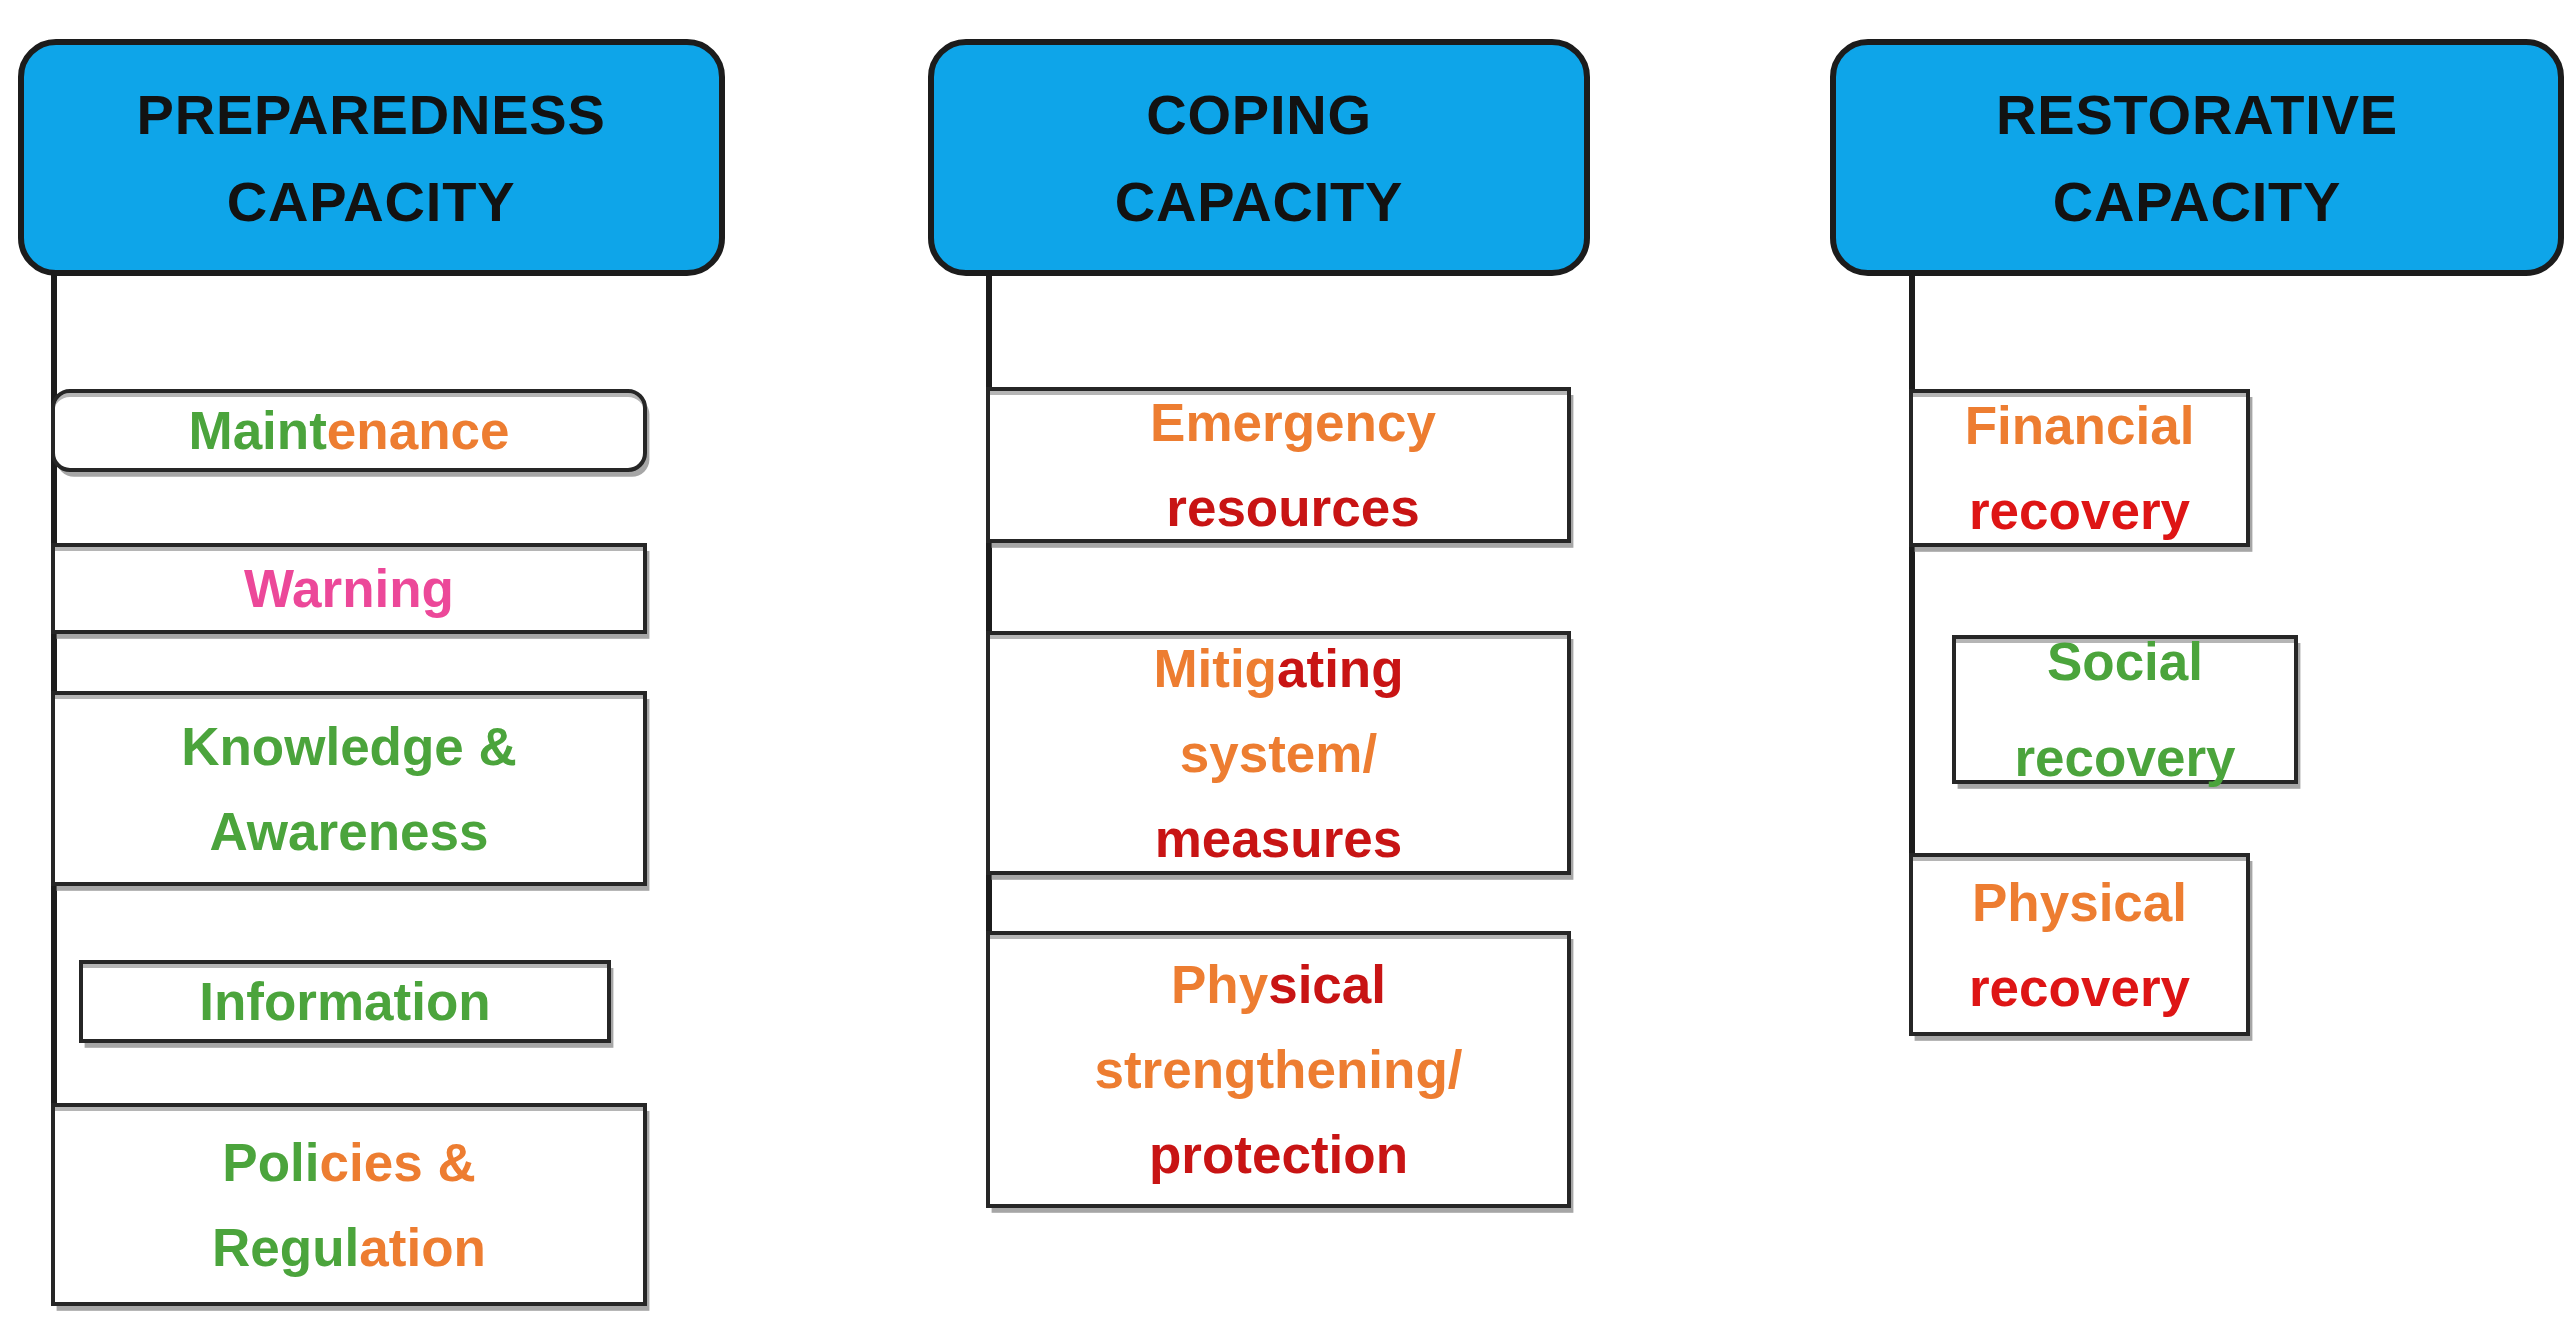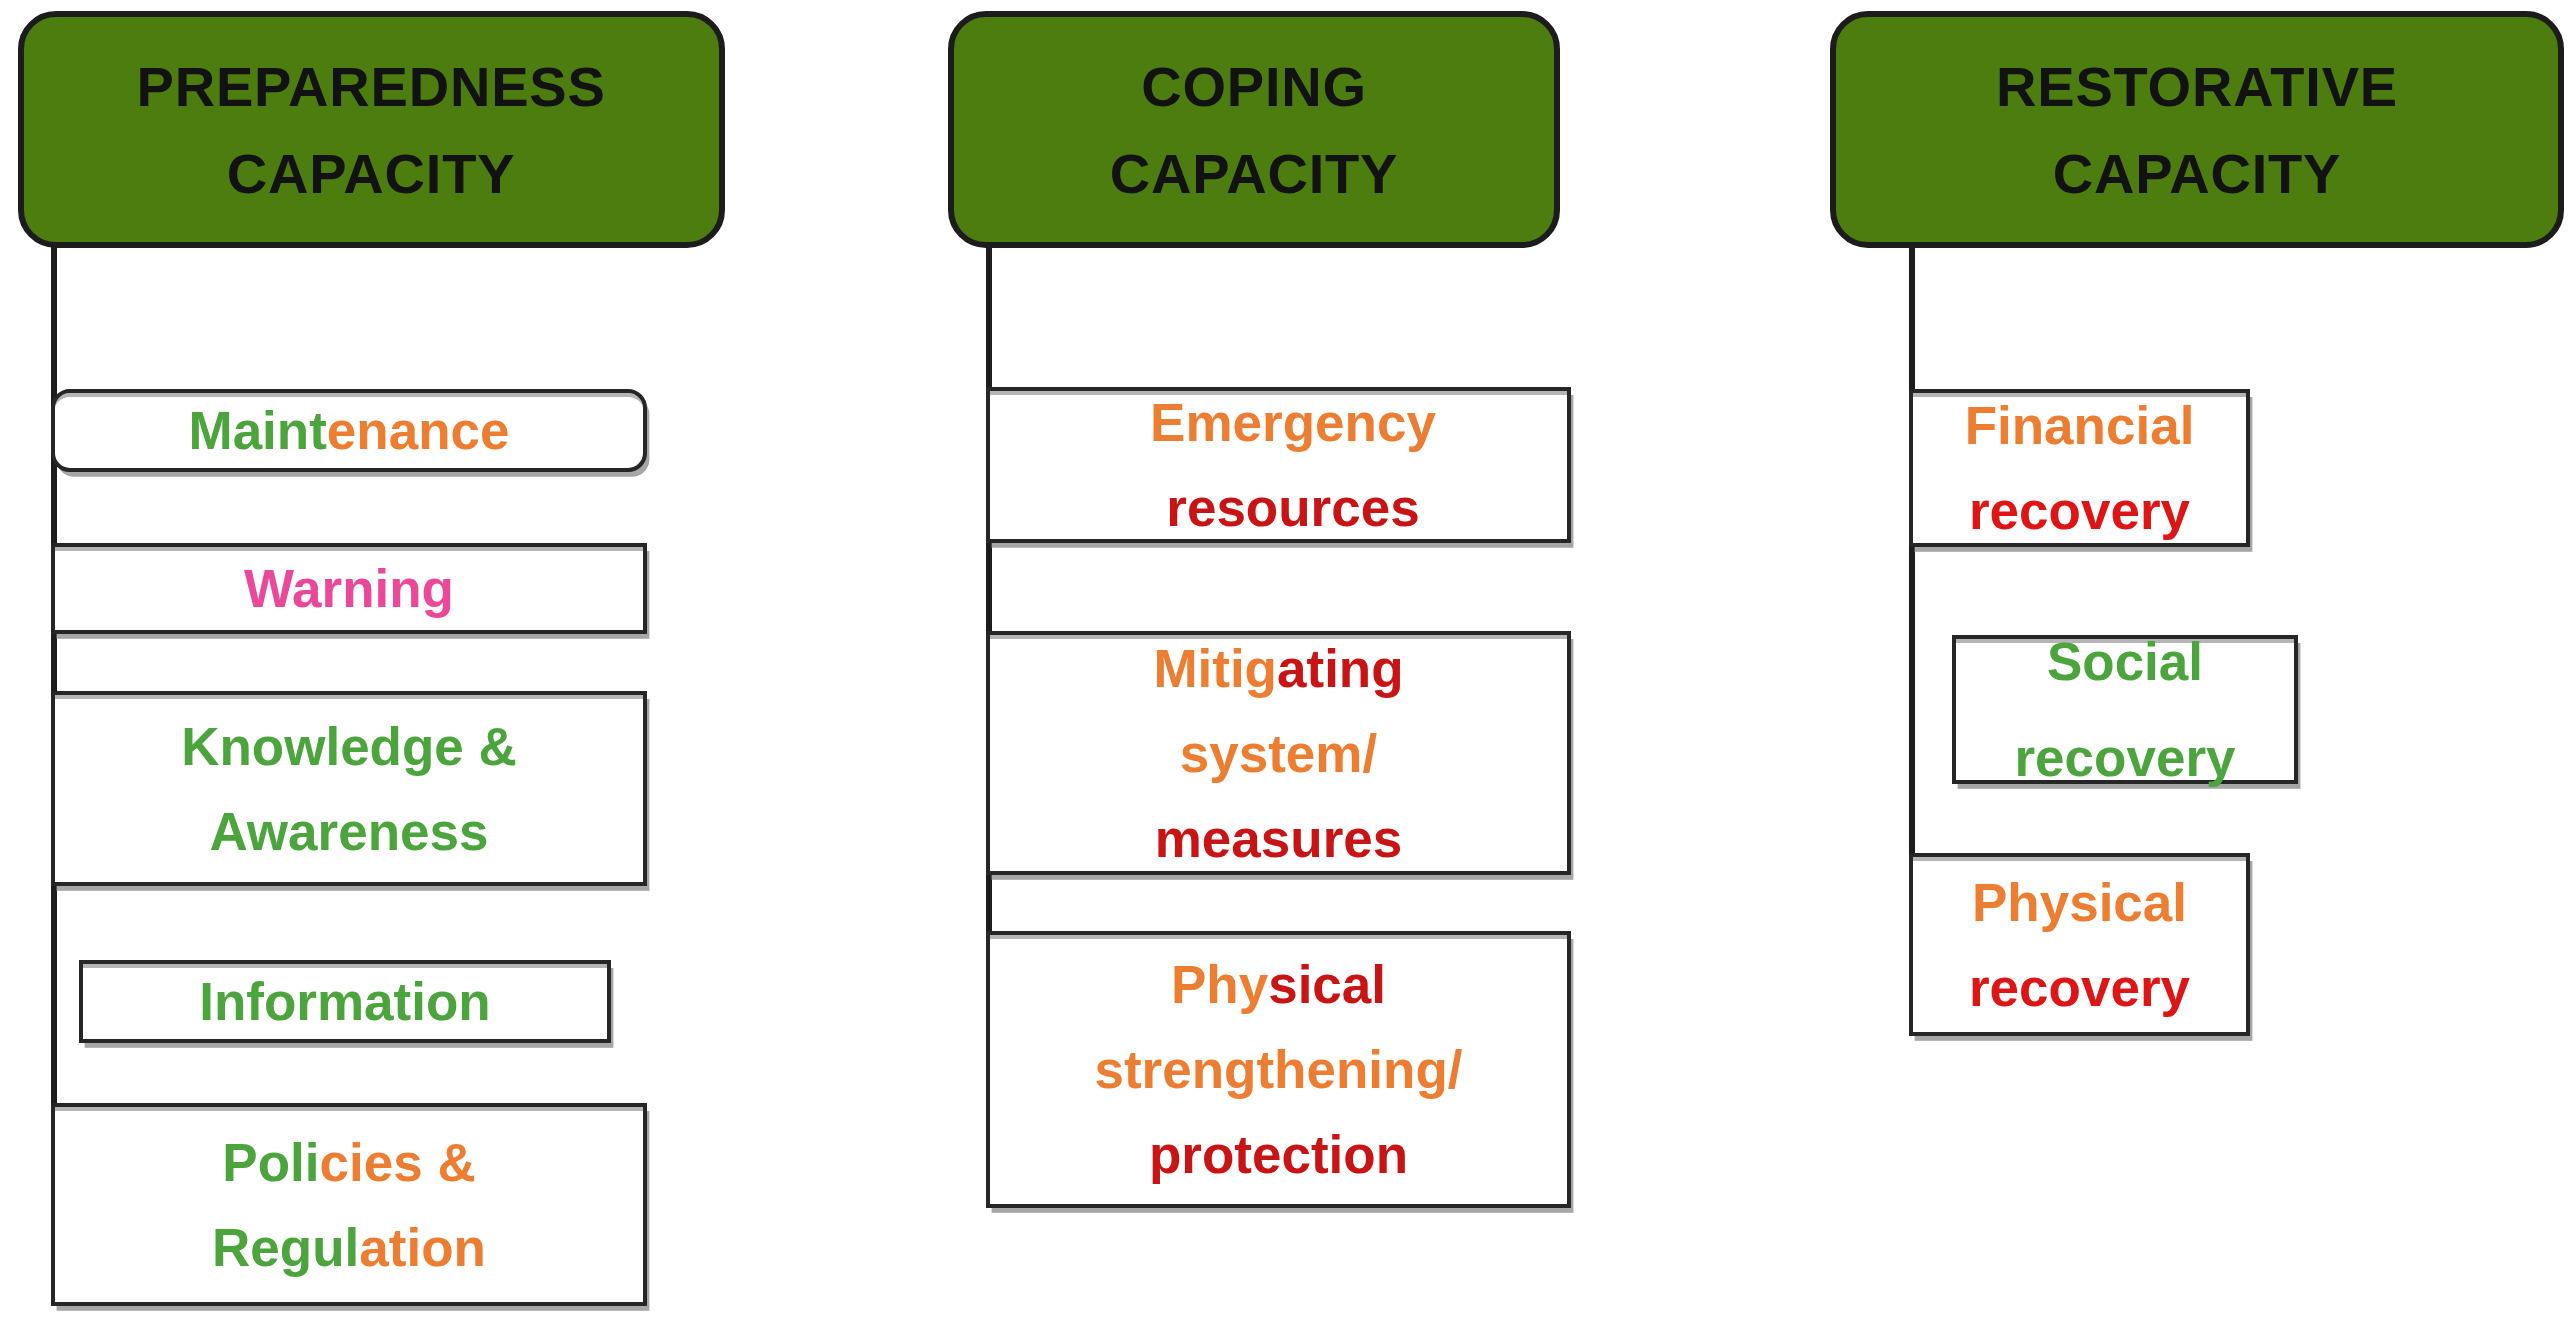--- a/index.html
+++ b/index.html
@@ -12,29 +12,30 @@
     position: relative;
     width: 2576px;
     height: 1335px;
     background: #ffffff;
     font-family: "Liberation Sans", sans-serif;
     overflow: hidden;
   }
   .header-box {
     position: absolute;
     box-sizing: border-box;
-    background: #4d7c0f;
+    background: #0ea5e9;
     border: 6.4px solid #1c1c1c;
     border-radius: 38px;
     display: flex;
     flex-direction: column;
     justify-content: center;
     align-items: center;
     text-align: center;
     z-index: 3;
+    margin-top: 28px;
   }
   .header-line {
     font-size: 56px;
     font-weight: bold;
     color: #121212;
     line-height: 87px;
     letter-spacing: 0.8px;
     white-space: nowrap;
   }
   .connector-line {
@@ -84,21 +85,21 @@
       <div class="box-line"><span class="seg" style="color: rgb(75, 164, 60);">Awareness</span></div>
     </div>
     <div class="item-box" style="left: 51px; top: 960px; width: 532px; height: 83px; margin-left: 28px;">
       <div class="box-line"><span class="seg" style="color: rgb(75, 164, 60);">Information</span></div>
     </div>
     <div class="item-box" style="left: 51px; top: 1103px; width: 596px; height: 203px;">
       <div class="box-line"><span class="seg" style="color: rgb(75, 164, 60);">Poli</span><span class="seg" style="color: rgb(237, 125, 49);">cies &amp;</span></div>
       <div class="box-line"><span class="seg" style="color: rgb(75, 164, 60);">Regul</span><span class="seg" style="color: rgb(237, 125, 49);">ation</span></div>
     </div>
     <div class="connector-line" style="left: 986px; top: 245px; height: 963px;"></div>
-    <div class="header-box" style="left: 948px; top: 11.2px; width: 612px; height: 237px;">
+    <div class="header-box" style="left: 928px; top: 11.2px; width: 662px; height: 237px;">
       <div class="header-line">COPING</div>
       <div class="header-line">CAPACITY</div>
     </div>
     <div class="item-box" style="left: 986px; top: 387px; width: 585px; height: 156px; padding-left: 29px;">
       <div class="box-line"><span class="seg" style="color: rgb(237, 125, 49);">Emergency</span></div>
       <div class="box-line"><span class="seg" style="color: rgb(200, 20, 20);">resources</span></div>
     </div>
     <div class="item-box" style="left: 986px; top: 631px; width: 585px; height: 244px;">
       <div class="box-line"><span class="seg" style="color: rgb(237, 125, 49);">Mitig</span><span class="seg" style="color: rgb(200, 20, 20);">ating</span></div>
       <div class="box-line"><span class="seg" style="color: rgb(237, 125, 49);">system/</span></div>

